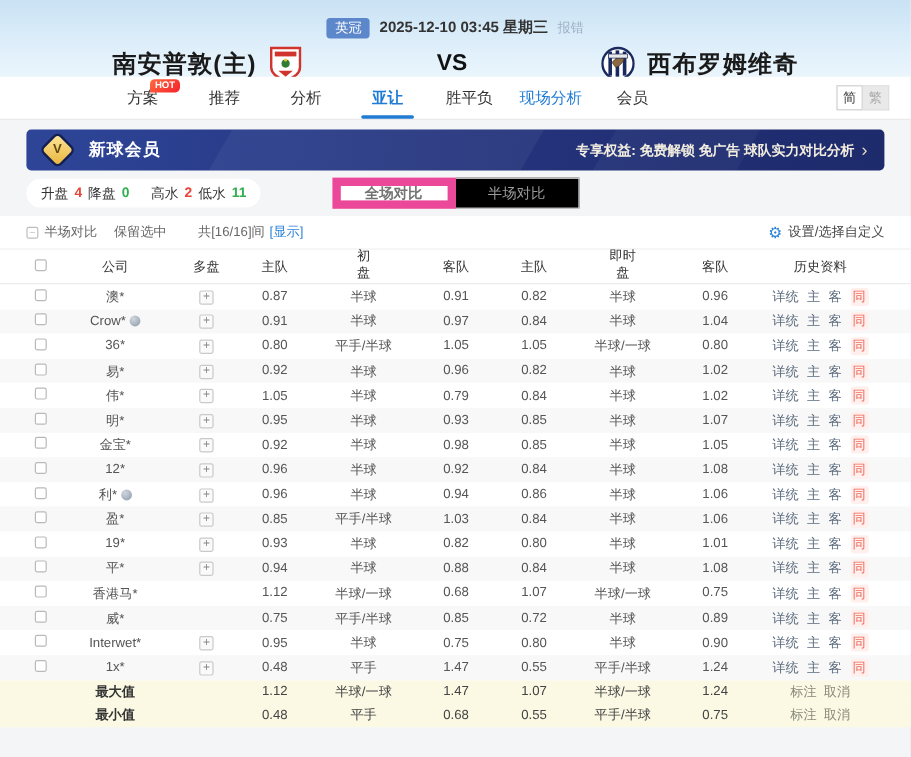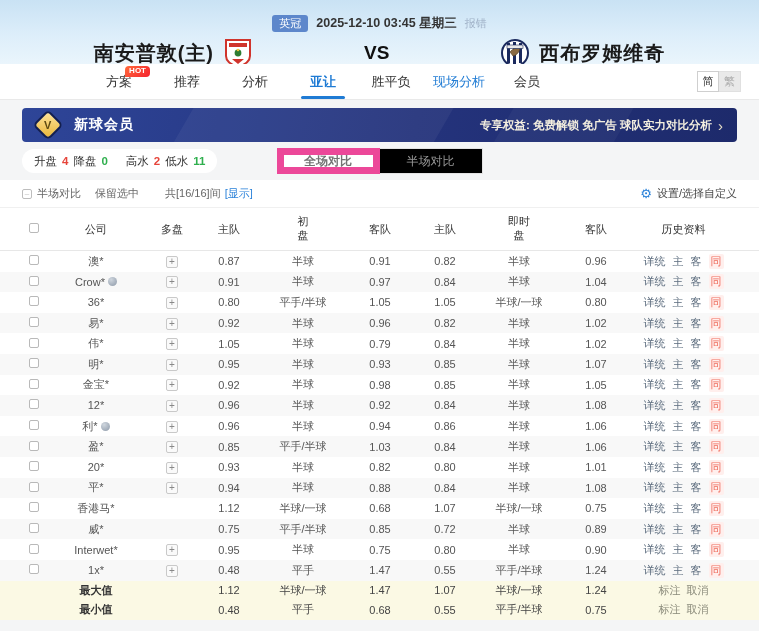--- a/index.html
+++ b/index.html
@@ -63,21 +63,21 @@
   .toolbar { height:27px; display:flex; align-items:center; font-size:11px; color:#666; padding:0 22px; background:#fff; }
   .mini-box { width:10px; height:10px; border:1px solid #bdbdbd; border-radius:2px; display:inline-flex; align-items:center; justify-content:center; color:#bdbdbd; font-size:8px; margin-right:5px; background:#fff; }
   .tb-link { cursor:pointer; }
   .toolbar .sep { width:26px; }
   .count-text { color:#666; }
   .show-link { color:#2b82d9; margin-left:4px; cursor:pointer; }
   .toolbar-right { margin-left:auto; display:flex; align-items:center; gap:5px; color:#444; }
   .gear { color:#2b82d9; font-size:13px; }
 
   .grid-row { display:grid; grid-template-columns:24px 100px 52px 62px 86px 68px 62px 86px 68px 107px; align-items:center; padding:0 22px 0 22px; width:759px; }
-  .thead { height:44px; font-size:11px; color:#333; border-bottom:1px solid #e7e7e7; border-top:1px solid #f0f0f0; background:#fff; }
+  .thead { height:30px; font-size:11px; color:#333; border-bottom:1px solid #e7e7e7; border-top:1px solid #f0f0f0; background:#fff; }
   .thead .cell { text-align:center; }
   .stacked { display:flex; flex-direction:column; line-height:1.25; }
   .row { height:20.6px; font-size:11px; color:#555; background:#fff; }
   .row.alt { background:#f8f8f8; }
   .cell { text-align:center; }
   .cb { width:10px; height:10px; border:1px solid #b9b9b9; border-radius:2px; background:#fff; display:inline-block; cursor:pointer; }
   .company-cell { display:flex; align-items:center; justify-content:center; gap:3px; }
   .mini-badge { width:9px; height:9px; border-radius:50%; background:radial-gradient(circle at 35% 30%,#cfd6de,#8d99a8); display:inline-block; }
   .plus-btn { display:inline-flex; width:12px; height:12px; border:1px solid #c9c9c9; background:#fafafa; color:#888; font-size:10px; line-height:10px; align-items:center; justify-content:center; border-radius:2px; cursor:pointer; }
   .hist { display:flex; gap:7px; justify-content:center; align-items:center; font-size:11px; color:#5b6b7d; }
@@ -412,21 +412,21 @@
           <div class="cell hist">
             <span>详统</span>
             <span>主</span>
             <span>客</span>
             <span class="tong">同</span>
           </div>
         </div>
         <div class="grid-row row">
           <div class="cell"><span class="cb"></span></div>
           <div class="cell company-cell">
-            <span>20*</span>
+            <span>19*</span>
           </div>
           <div class="cell"><span class="plus-btn">+</span></div>
           <div class="cell">0.93</div>
           <div class="cell">半球</div>
           <div class="cell">0.82</div>
           <div class="cell">0.80</div>
           <div class="cell">半球</div>
           <div class="cell">1.01</div>
           <div class="cell hist">
             <span>详统</span>

